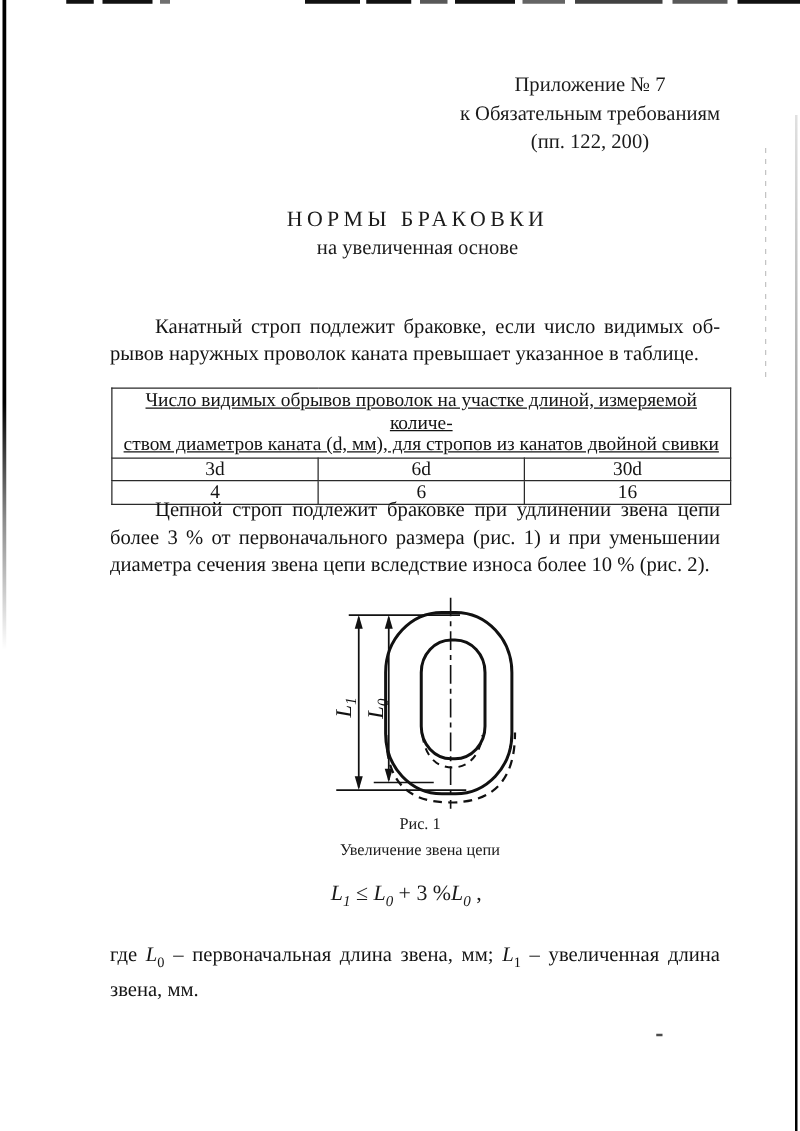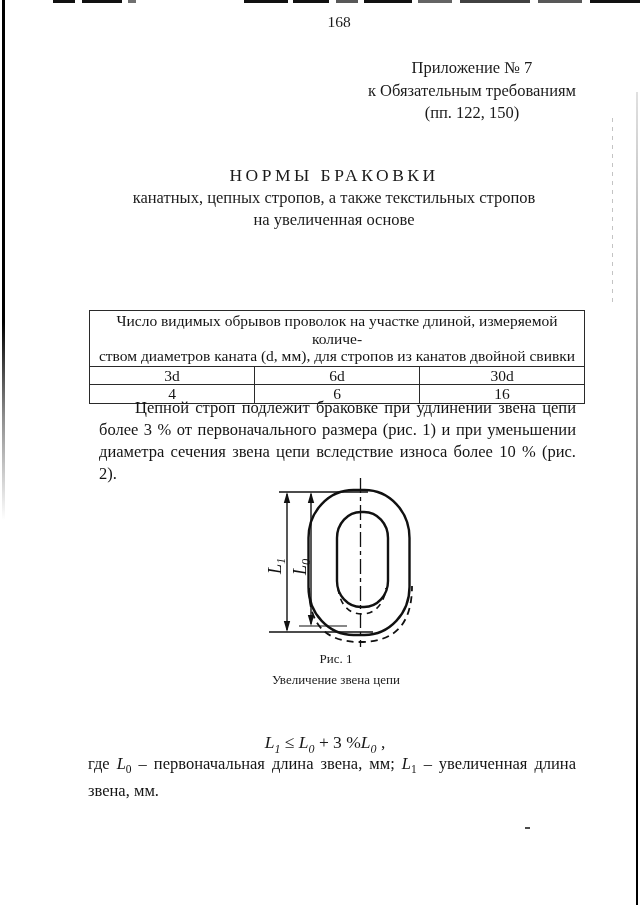--- a/index.html
+++ b/index.html
@@ -14,25 +14,25 @@
   .indent{text-indent:36px;}
   #page-number{top:13px;left:88px;right:50px;text-align:center;font-size:15.5px;}
   #appendix{top:57px;right:64px;text-align:center;font-size:16.5px;line-height:22.5px;}
   #title-block{top:163px;left:88px;right:60px;text-align:center;font-weight:normal;}
   #title-line1{font-size:17.5px;letter-spacing:3.5px;line-height:24px;}
   #title-line2,#title-line3{font-size:16.5px;line-height:22px;}
   #para1{top:250px;left:88px;right:64px;}
   #wire-table{top:310px;left:89px;width:496px;border-collapse:collapse;table-layout:fixed;}
   #wire-table td{border:1.5px solid #2a2a2a;font-size:15.5px;line-height:17.5px;
     text-align:center;padding:0 4px;vertical-align:middle;color:#141414;}
-  #wire-table td.hdr{padding:1px 6px;}
-  #para2{top:397px;left:99px;right:64px;}
+  #wire-table td.hdr{padding:1px 6px;text-decoration:underline;}
+  #para2{top:397px;left:88px;right:64px;}
   #figure-wrap{top:478px;left:0;width:640px;height:170px;}
   #fig-caption{top:648px;left:88px;right:56px;text-align:center;font-size:13px;line-height:21px;}
-  #formula{top:704px;left:88px;right:78px;text-align:center;font-size:17.5px;font-style:italic;margin-top:28px;}
+  #formula{top:704px;left:88px;right:78px;text-align:center;font-size:17.5px;font-style:italic;}
   #formula sub{font-size:12px;font-style:italic;}
   #note{top:753px;left:88px;right:64px;}
   #note .v{font-style:italic;}
   #note sub{font-size:11.5px;}
   
   .art{position:absolute;background:#000;}
   #left-edge{left:2px;top:0;width:3px;height:520px;
     background:linear-gradient(#000 0%,#000 62%,rgba(0,0,0,.45) 80%,rgba(0,0,0,0) 100%);}
   #right-edge{right:2px;top:92px;width:2px;height:813px;
     background:linear-gradient(rgba(0,0,0,.12) 0%,rgba(0,0,0,.35) 30%,rgba(0,0,0,.55) 55%,#000 85%,#000 100%);}
@@ -54,34 +54,36 @@
   <div class="topdash" style="left:244px;width:44px"></div>
   <div class="topdash" style="left:293px;width:36px"></div>
   <div class="topdash" style="left:336px;width:22px;opacity:.7"></div>
   <div class="topdash" style="left:364px;width:48px"></div>
   <div class="topdash" style="left:418px;width:34px;opacity:.65"></div>
   <div class="topdash" style="left:460px;width:70px;opacity:.8"></div>
   <div class="topdash" style="left:538px;width:44px;opacity:.7"></div>
   <div class="topdash" style="left:590px;width:50px"></div>
   <div class="art" style="left:525px;top:827px;width:5px;height:2px;opacity:.7"></div>
 
-  <div id="page-number" class="abs">168</div>
 
   <div id="appendix" class="abs">
     <div>Приложение № 7</div>
     <div>к Обязательным требованиям</div>
-    <div>(пп. 122, 150)</div>
+    <div>(пп. 122, 200)</div>
   </div>
 
   <div id="title-block" class="abs">
     <div id="title-line1">НОРМЫ БРАКОВКИ</div>
-    <div id="title-line2">канатных, цепных стропов, а также текстильных стропов</div>
     <div id="title-line3">на увеличенная основе</div>
   </div>
 
+  <div id="para1" class="abs body-text">
+    <div class="just-last indent">Канатный строп подлежит браковке, если число видимых об-</div>
+    <div class="just">рывов наружных проволок каната превышает указанное в таблице.</div>
+  </div>
 
   <table id="wire-table" class="abs">
     <tbody>
         <tr>
       <td class="hdr" colspan="3">
         <div>Число видимых обрывов проволок на участке длиной, измеряемой количе-</div>
         <div>ством диаметров каната (d, мм), для стропов из канатов двойной свивки</div>
       </td>
     </tr>
     <tr>

